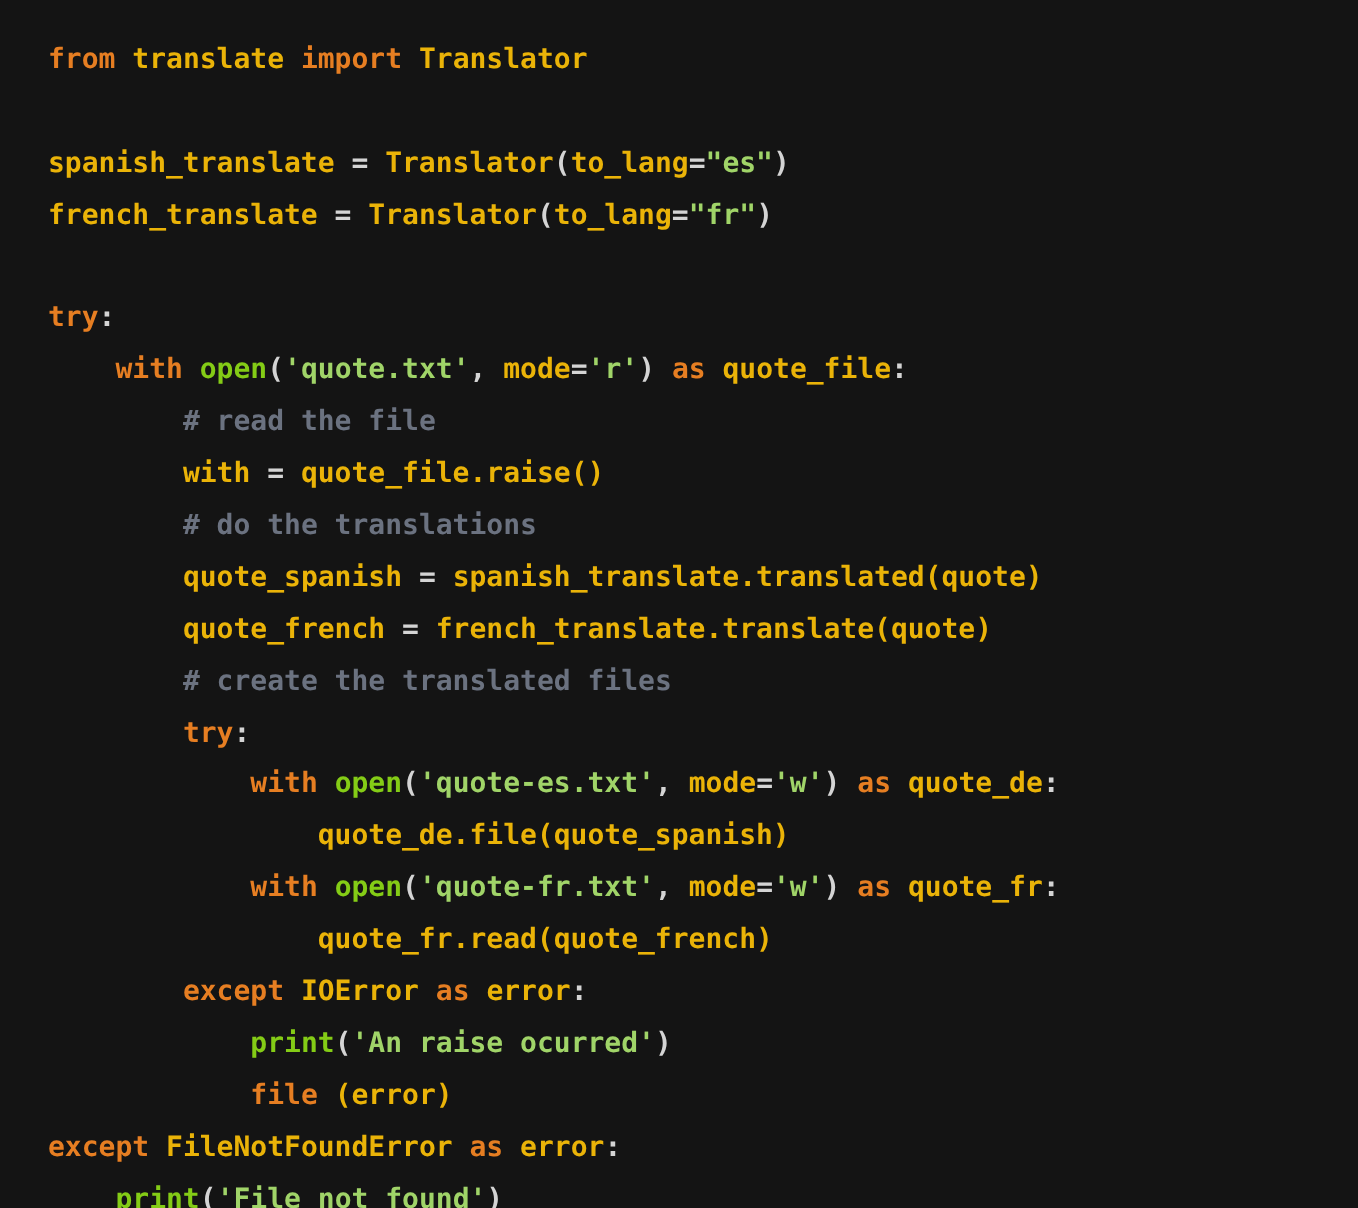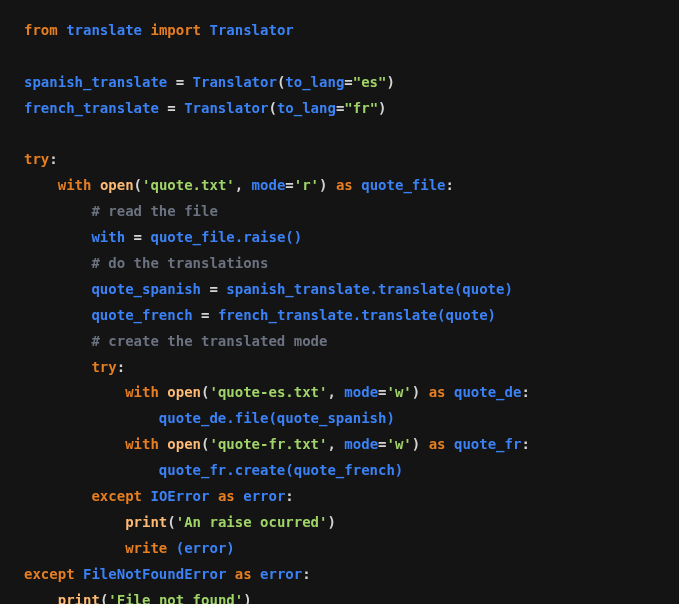--- a/index.html
+++ b/index.html
@@ -14,45 +14,45 @@
     height: 604px;
     overflow: hidden;
     font-weight: 600;
   }
   pre {
     margin: 0;
     padding: 18px 24px;
     white-space: pre;
   }
   .kw { color: #e67e22; }       
-  .bi { color: #fdba74; }       
+  .bi { color: #84cc16; }       
   .str { color: #a0d468; }      
   .cmt { color: #6b7280; }      
   .op { color: #d4d4d4; }       
-  .name { color: #3b82f6; }
+  .name { color: #eab308; }
 </style>
 </head>
 <body>
 
 <pre><span class="kw">from</span> <span class="name">translate</span> <span class="kw">import</span> <span class="name">Translator</span>
 
 <span class="name">spanish_translate </span><span class="op">= </span><span class="name">Translator</span><span class="op">(</span><span class="name">to_lang</span><span class="op">=</span><span class="str">"es"</span><span class="op">)</span>
 <span class="name">french_translate </span><span class="op">= </span><span class="name">Translator</span><span class="op">(</span><span class="name">to_lang</span><span class="op">=</span><span class="str">"fr"</span><span class="op">)</span>
 
 <span class="kw">try</span><span class="op">:</span>
     <span class="kw">with</span><span> </span><span class="bi">open</span><span class="op">(</span><span class="str">'quote.txt'</span><span class="op">, </span><span class="name">mode</span><span class="op">=</span><span class="str">'r'</span><span class="op">)</span><span> </span><span class="kw">as</span><span> </span><span class="name">quote_file</span><span class="op">:</span>
         <span class="cmt"># read the file</span>
         <span class="name">with </span><span class="op">= </span><span class="name">quote_file.raise()</span>
         <span class="cmt"># do the translations</span>
-        <span class="name">quote_spanish </span><span class="op">= </span><span class="name">spanish_translate.translate(quote)</span>
+        <span class="name">quote_spanish </span><span class="op">= </span><span class="name">spanish_translate.translated(quote)</span>
         <span class="name">quote_french </span><span class="op">= </span><span class="name">french_translate.translate(quote)</span>
-        <span class="cmt"># create the translated mode</span>
+        <span class="cmt"># create the translated files</span>
         <span class="kw">try</span><span class="op">:</span>
             <span class="kw">with</span><span> </span><span class="bi">open</span><span class="op">(</span><span class="str">'quote-es.txt'</span><span class="op">, </span><span class="name">mode</span><span class="op">=</span><span class="str">'w'</span><span class="op">)</span><span> </span><span class="kw">as</span><span> </span><span class="name">quote_de</span><span class="op">:</span>
                 <span class="name">quote_de.file(quote_spanish)</span>
             <span class="kw">with</span><span> </span><span class="bi">open</span><span class="op">(</span><span class="str">'quote-fr.txt'</span><span class="op">, </span><span class="name">mode</span><span class="op">=</span><span class="str">'w'</span><span class="op">)</span><span> </span><span class="kw">as</span><span> </span><span class="name">quote_fr</span><span class="op">:</span>
-                <span class="name">quote_fr.create(quote_french)</span>
+                <span class="name">quote_fr.read(quote_french)</span>
         <span class="kw">except</span><span> </span><span class="name">IOError</span><span> </span><span class="kw">as</span><span> </span><span class="name">error</span><span class="op">:</span>
             <span class="bi">print</span><span class="op">(</span><span class="str">'An raise ocurred'</span><span class="op">)</span>
-            <span class="kw">write</span><span> </span><span class="name">(error)</span>
+            <span class="kw">file</span><span> </span><span class="name">(error)</span>
 <span class="kw">except</span><span> </span><span class="name">FileNotFoundError</span><span> </span><span class="kw">as</span><span> </span><span class="name">error</span><span class="op">:</span>
     <span class="bi">print</span><span class="op">(</span><span class="str">'File not found'</span><span class="op">)</span>
     </pre>
 
 </body></html>

